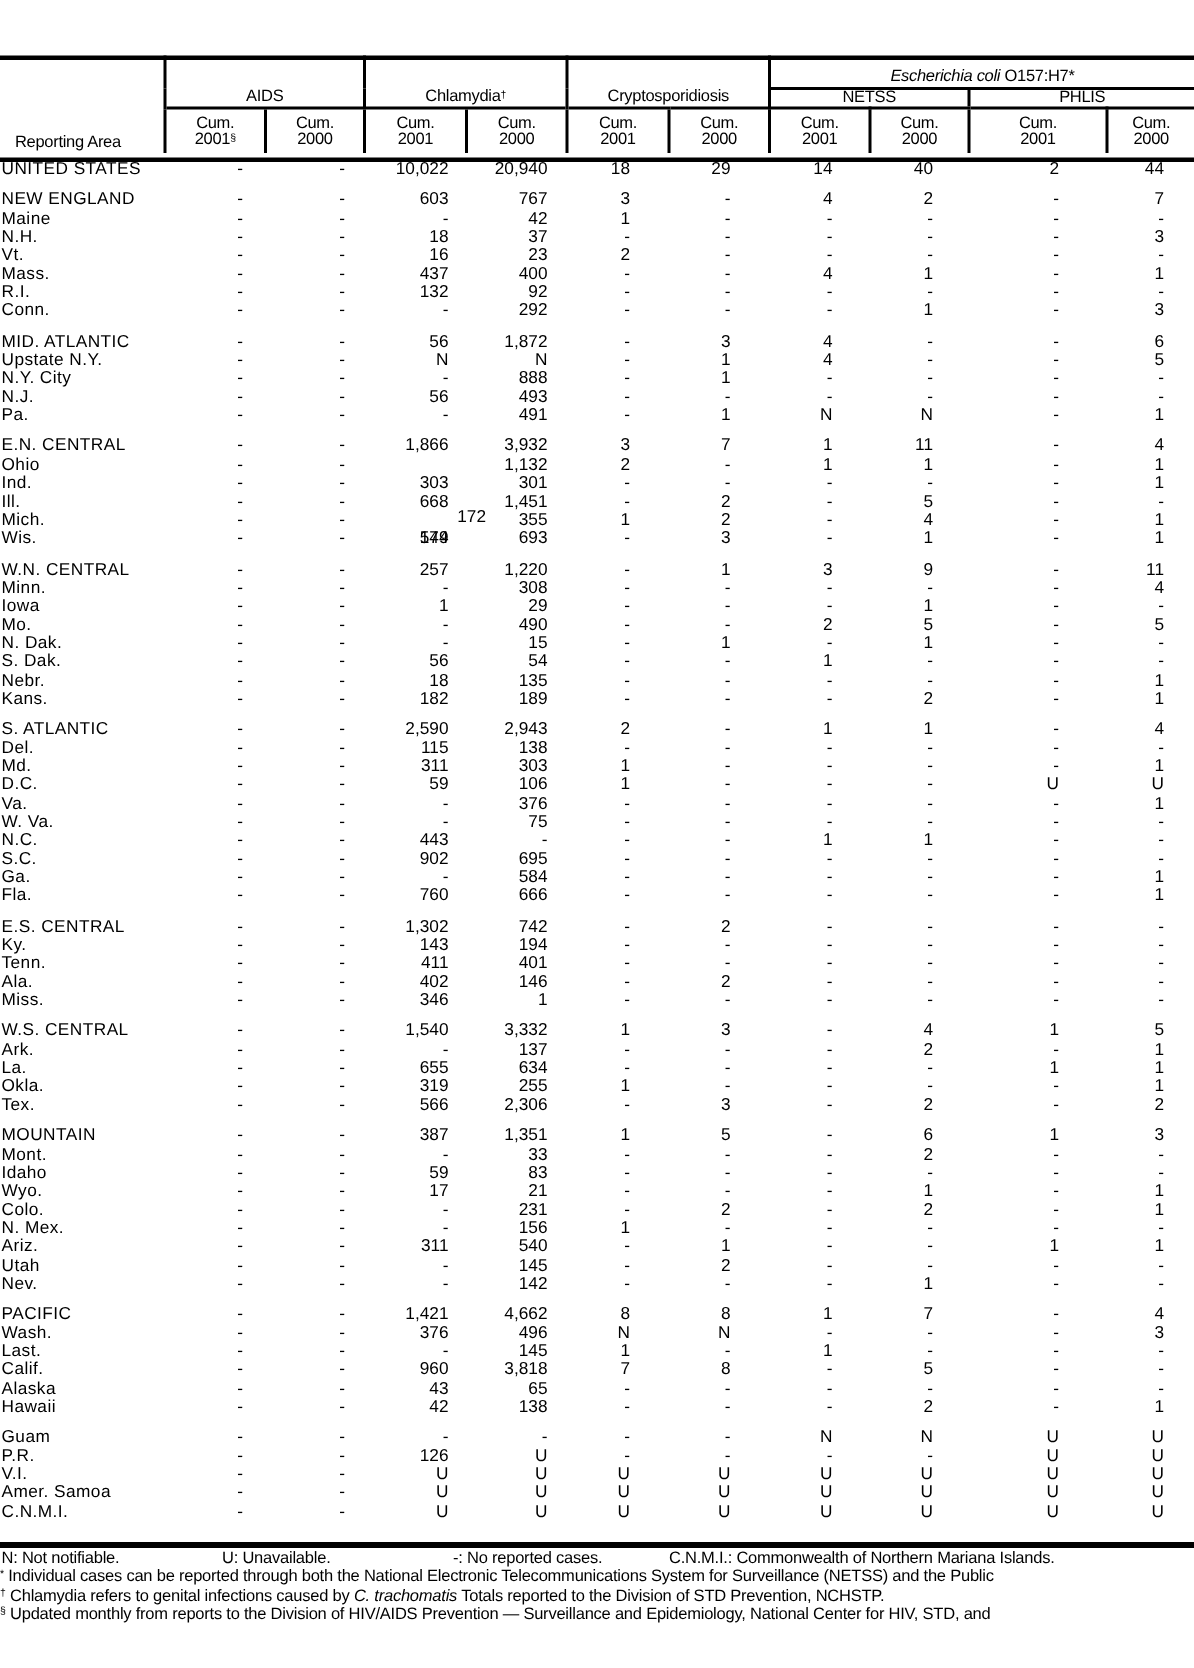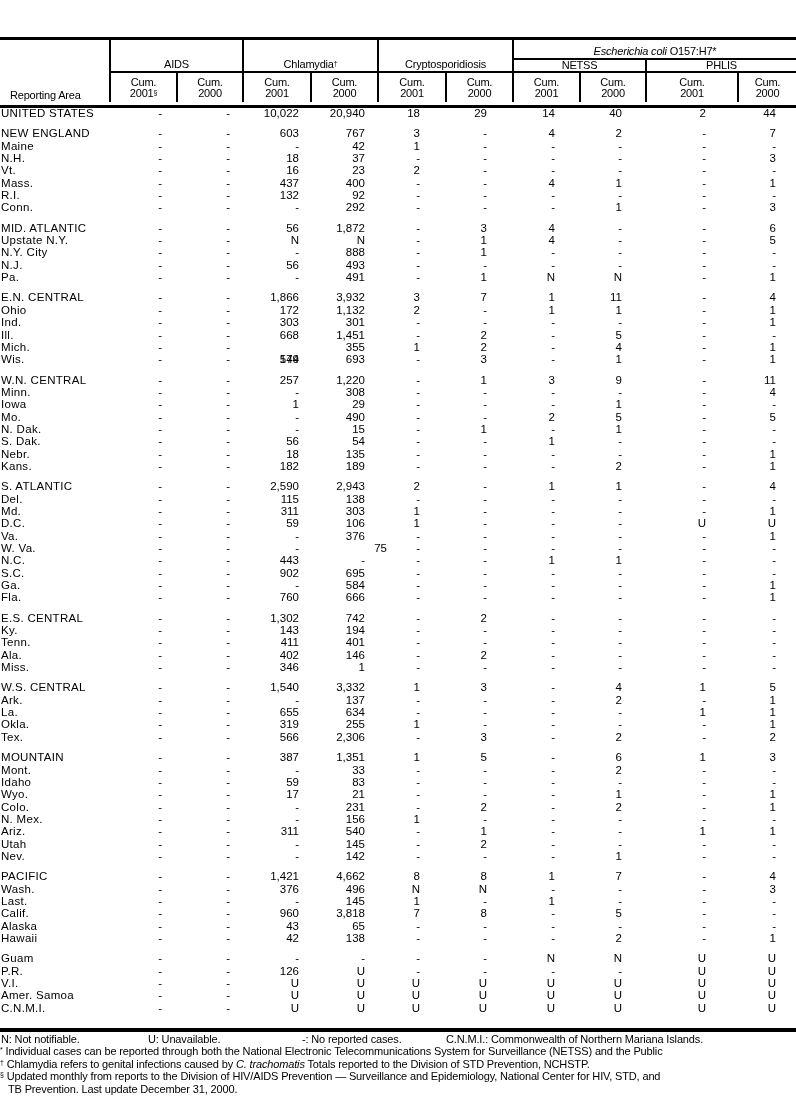--- a/index.html
+++ b/index.html
@@ -256,21 +256,21 @@
       <span class="c" style="right: 309px;">7</span>
       <span class="c" style="right: 241px;">1</span>
       <span class="c" style="right: 174px;">11</span>
       <span class="c" style="right: 90px;">-</span>
       <span class="c" style="right: 20px;">4</span>
     </div>
     <div class="row">
       <span class="area">Ohio</span>
       <span class="c" style="right: 634px;">-</span>
       <span class="c" style="right: 566px;">-</span>
-      <span class="c" style="right: 497px;">172</span>
+      <span class="c" style="right: 472px; margin-top: 35px;">172</span>
       <span class="c" style="right: 431px;">1,132</span>
       <span class="c" style="right: 376px;">2</span>
       <span class="c" style="right: 309px;">-</span>
       <span class="c" style="right: 241px;">1</span>
       <span class="c" style="right: 174px;">1</span>
       <span class="c" style="right: 90px;">-</span>
       <span class="c" style="right: 20px;">1</span>
     </div>
     <div class="row">
       <span class="area">Ind.</span>
@@ -491,21 +491,21 @@
       <span class="c" style="right: 241px;">-</span>
       <span class="c" style="right: 174px;">-</span>
       <span class="c" style="right: 90px;">-</span>
       <span class="c" style="right: 20px;">1</span>
     </div>
     <div class="row">
       <span class="area">W. Va.</span>
       <span class="c" style="right: 634px;">-</span>
       <span class="c" style="right: 566px;">-</span>
       <span class="c" style="right: 497px;">-</span>
-      <span class="c" style="right: 409px;">75</span>
+      <span class="c" style="right: 431px;">75</span>
       <span class="c" style="right: 376px;">-</span>
       <span class="c" style="right: 309px;">-</span>
       <span class="c" style="right: 241px;">-</span>
       <span class="c" style="right: 174px;">-</span>
       <span class="c" style="right: 90px;">-</span>
       <span class="c" style="right: 20px;">-</span>
     </div>
     <div class="row">
       <span class="area">N.C.</span>
       <span class="c" style="right: 634px;">-</span>
@@ -955,14 +955,13 @@
 <div class="foot">
   <div class="ln" style="position:relative;height:12.4px;">
     <span style="position:absolute;left:1px">N: Not notifiable.</span>
     <span style="position:absolute;left:148px">U: Unavailable.</span>
     <span style="position:absolute;left:302px">-: No reported cases.</span>
     <span style="position:absolute;left:446px">C.N.M.I.: Commonwealth of Northern Mariana Islands.</span>
   </div>
   <div class="ln"><span class="sup">*</span> <span>Individual cases can be reported through both the National Electronic Telecommunications System for Surveillance (NETSS) and the Public</span></div>
   <div class="ln"><span class="sup">†</span> <span>Chlamydia refers to genital infections caused by </span><i>C. trachomatis</i><span> Totals reported to the Division of STD Prevention, NCHSTP.</span></div>
   <div class="ln"><span class="sup">§</span> <span>Updated monthly from reports to the Division of HIV/AIDS Prevention — Surveillance and Epidemiology, National Center for HIV, STD, and</span></div>
-  <div class="ln ind">TB Prevention. Last update December 31, 2000.</div>
 </div>
 
 </body></html>

